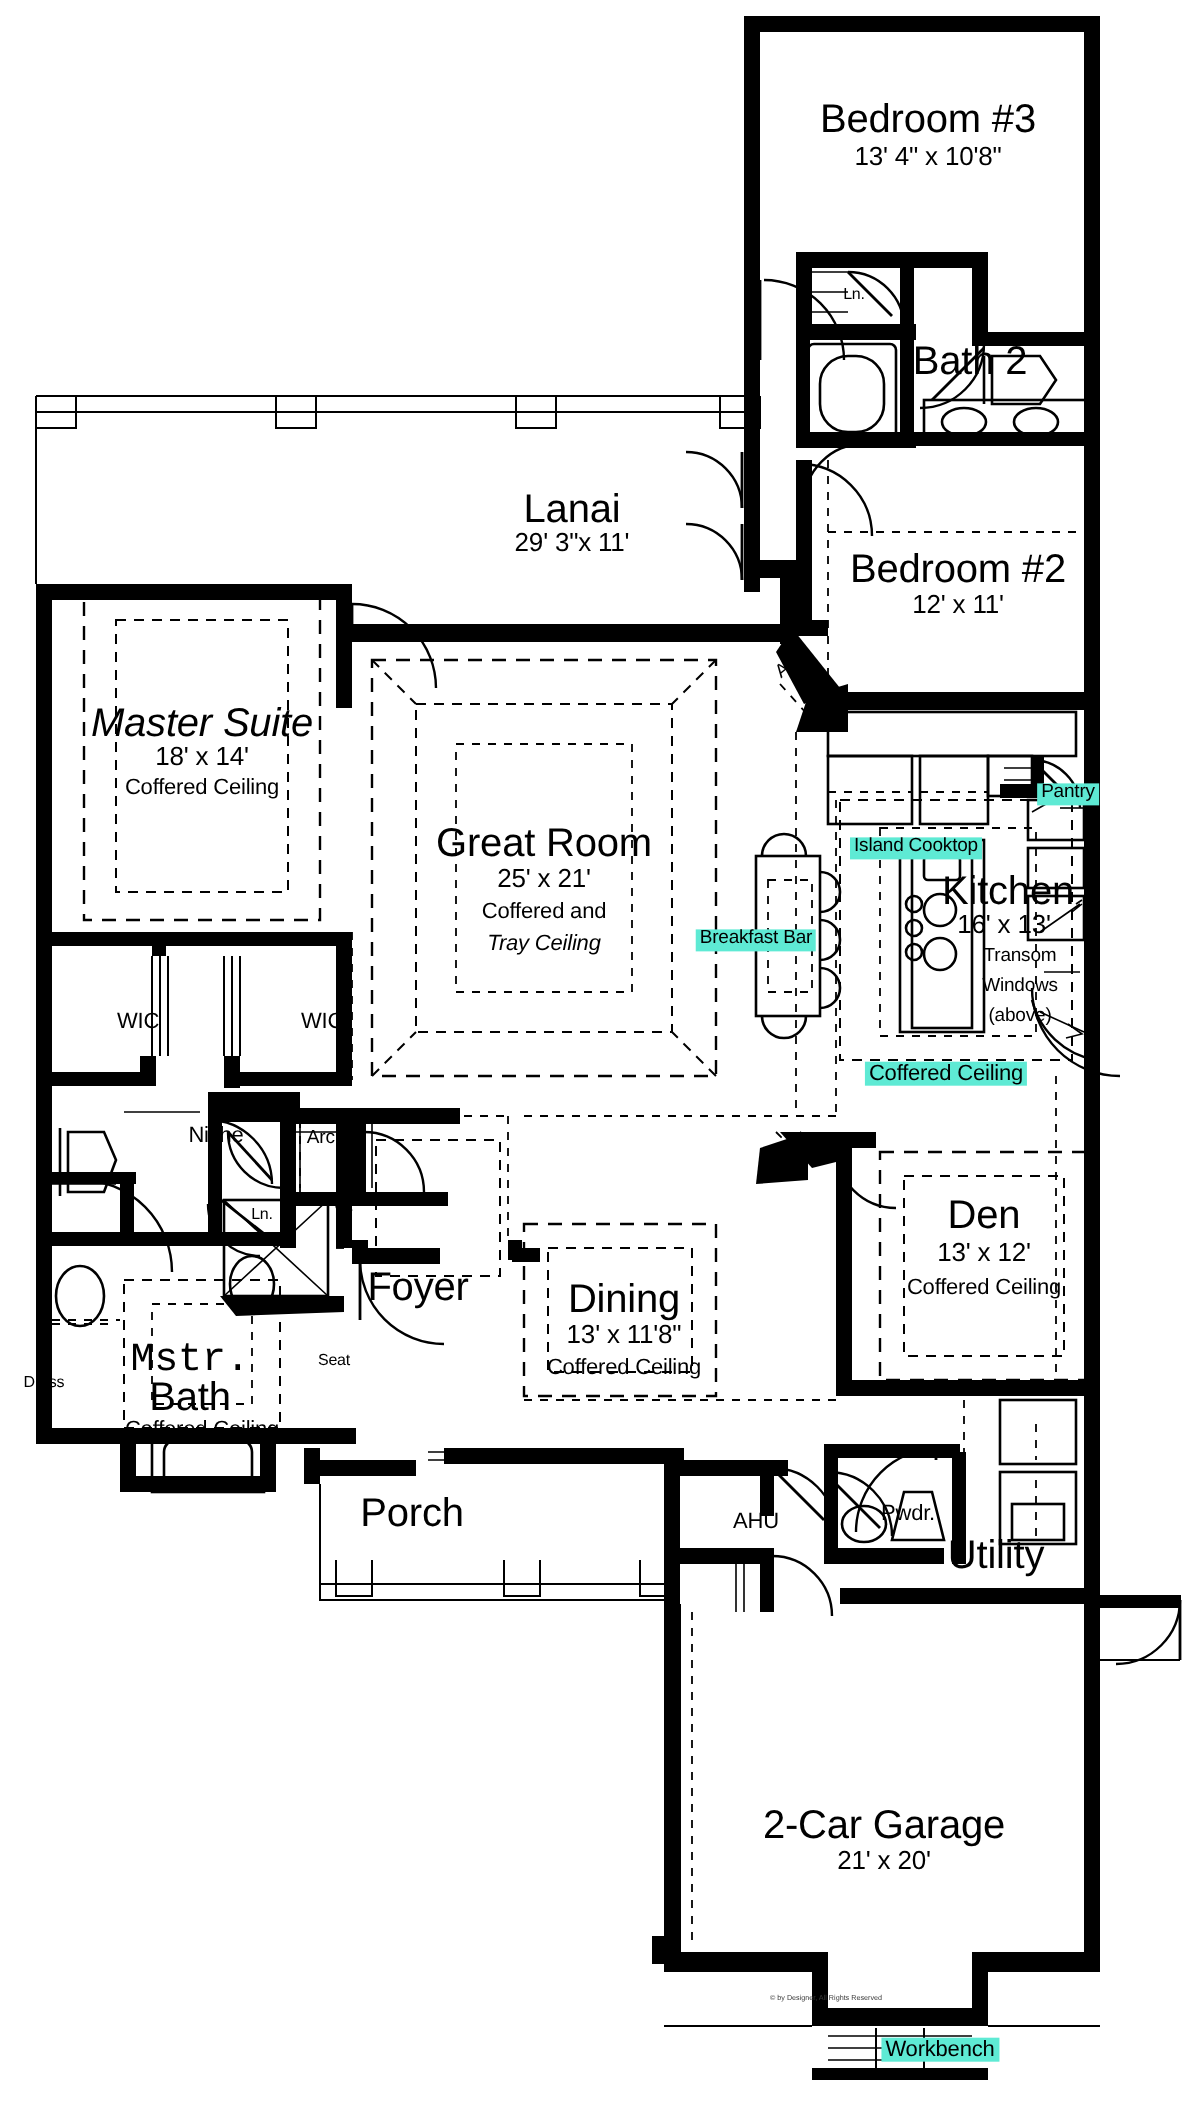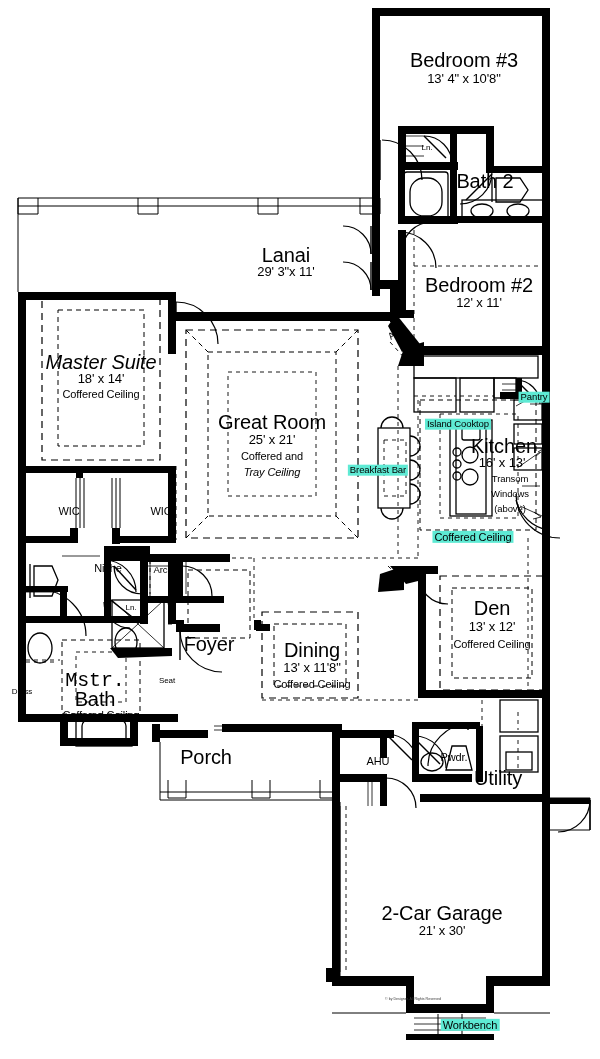--- a/index.html
+++ b/index.html
@@ -508,19 +508,19 @@
 
   <div class="lbl rm-name" style="left:498px; top:733px;margin-top:45px;">Utility</div>
 
   <div class="lbl rm-name" style="left:206px; top:757px;">Porch</div>
 
   <div class="lbl sm" style="left:358px; top:761px;">AHU</div>
 
   <div class="lbl sm" style="left:434px; top:757px;">Pwdr.</div>
 
   <div class="lbl rm-name" style="left:442px; top:913px;">2-Car Garage</div>
-  <div class="lbl rm-dim" style="left:442px; top:931px;">21' x 30'</div>
+  <div class="lbl rm-dim" style="left:442px; top:931px;">21' x 20'</div>
 
   <div class="lbl tiny" style="left:413px; top:999px;">© by Designer, All Rights Reserved</div>
 
   <div class="lbl sm whitebg" style="left:450px; top:1025px;">Workbench</div>
 
 </div>
 
 </body></html>

